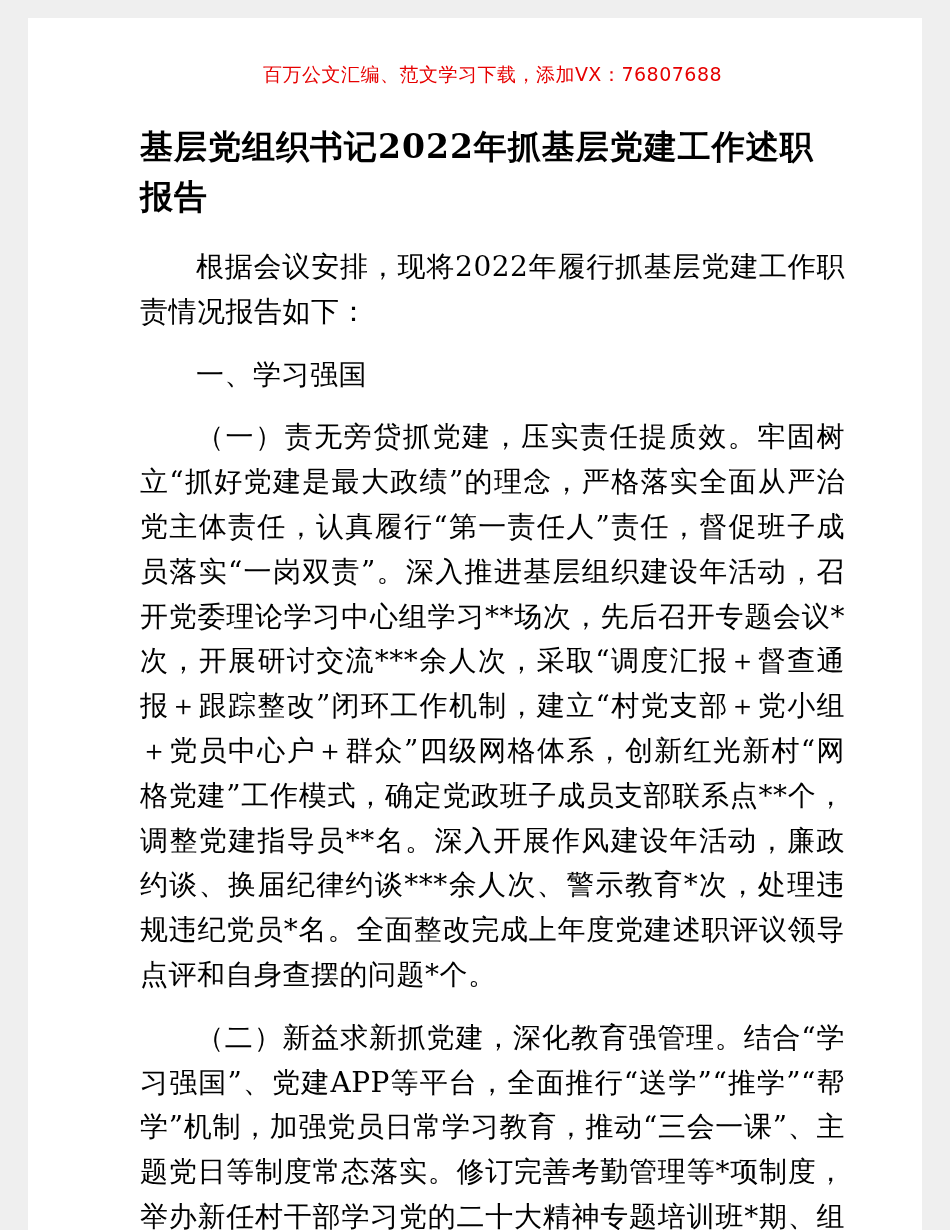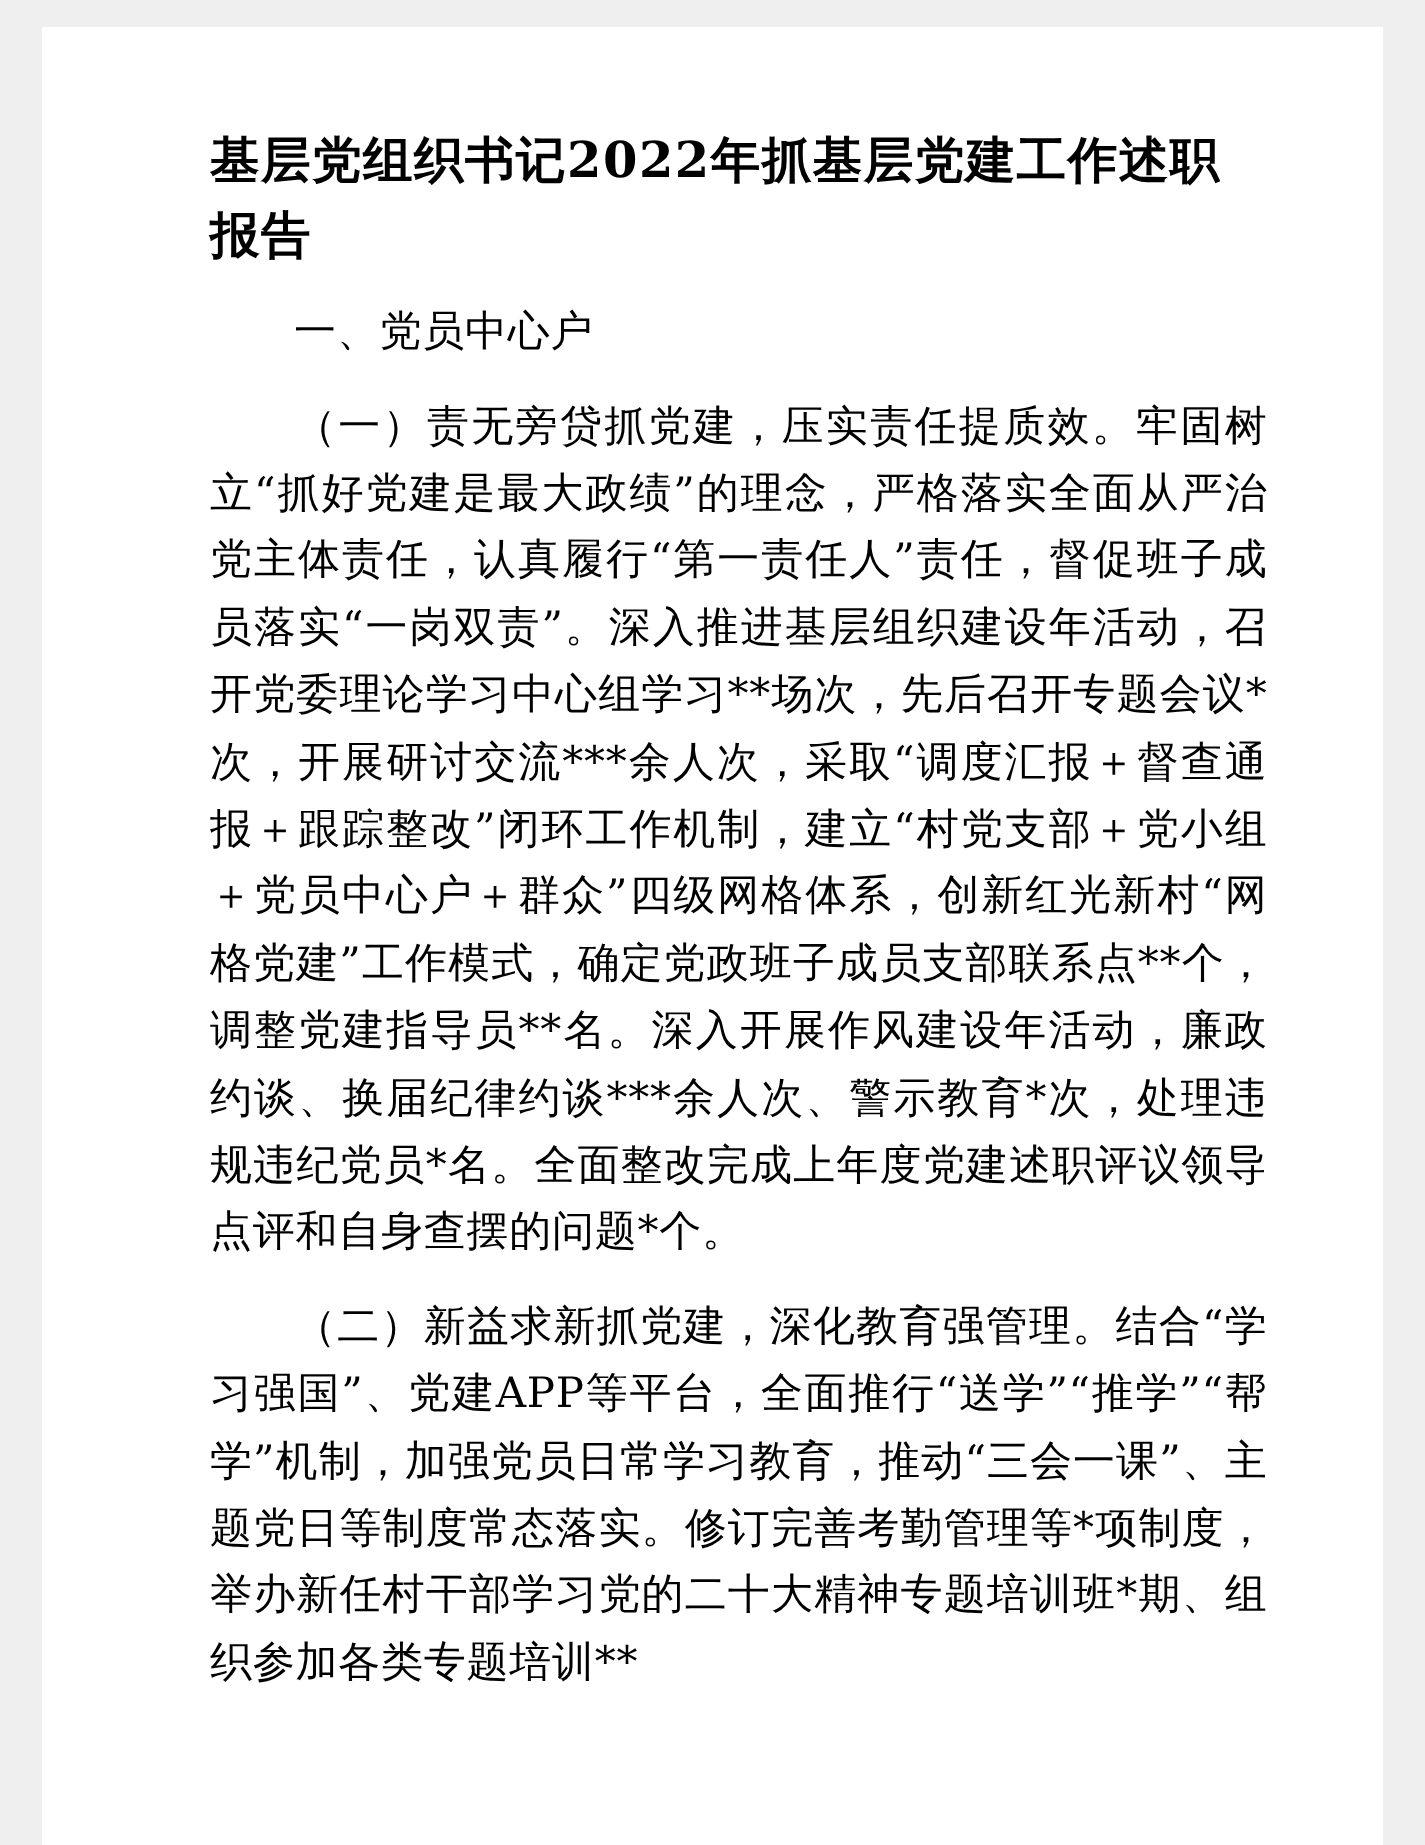--- a/index.html
+++ b/index.html
@@ -49,23 +49,25 @@
   }
   .para.first {
     margin-top: 24px;
   }
 </style>
 </head>
 <body>
 
 <div class="page">
   <div class="content">
+    <div class="notice">百万公文汇编、范文学习下载，添加VX：76807688</div>
 
     <h1 class="title">基层党组织书记2022年抓基层党建工作述职报告</h1>
 
+    <p class="para first">根据会议安排，现将2022年履行抓基层党建工作职责情况报告如下：</p>
 
-    <p class="para">一、党员中心户</p>
+    <p class="para">一、学习强国</p>
 
     <p class="para">（一）责无旁贷抓党建，压实责任提质效。牢固树立“抓好党建是最大政绩”的理念，严格落实全面从严治党主体责任，认真履行“第一责任人”责任，督促班子成员落实“一岗双责”。深入推进基层组织建设年活动，召开党委理论学习中心组学习**场次，先后召开专题会议*次，开展研讨交流***余人次，采取“调度汇报＋督查通报＋跟踪整改”闭环工作机制，建立“村党支部＋党小组＋党员中心户＋群众”四级网格体系，创新红光新村“网格党建”工作模式，确定党政班子成员支部联系点**个，调整党建指导员**名。深入开展作风建设年活动，廉政约谈、换届纪律约谈***余人次、警示教育*次，处理违规违纪党员*名。全面整改完成上年度党建述职评议领导点评和自身查摆的问题*个。</p>
 
     <p class="para">（二）新益求新抓党建，深化教育强管理。结合“学习强国”、党建APP等平台，全面推行“送学”“推学”“帮学”机制，加强党员日常学习教育，推动“三会一课”、主题党日等制度常态落实。修订完善考勤管理等*项制度，举办新任村干部学习党的二十大精神专题培训班*期、组织参加各类专题培训**</p>
   </div>
 </div>
 
 </body></html>

